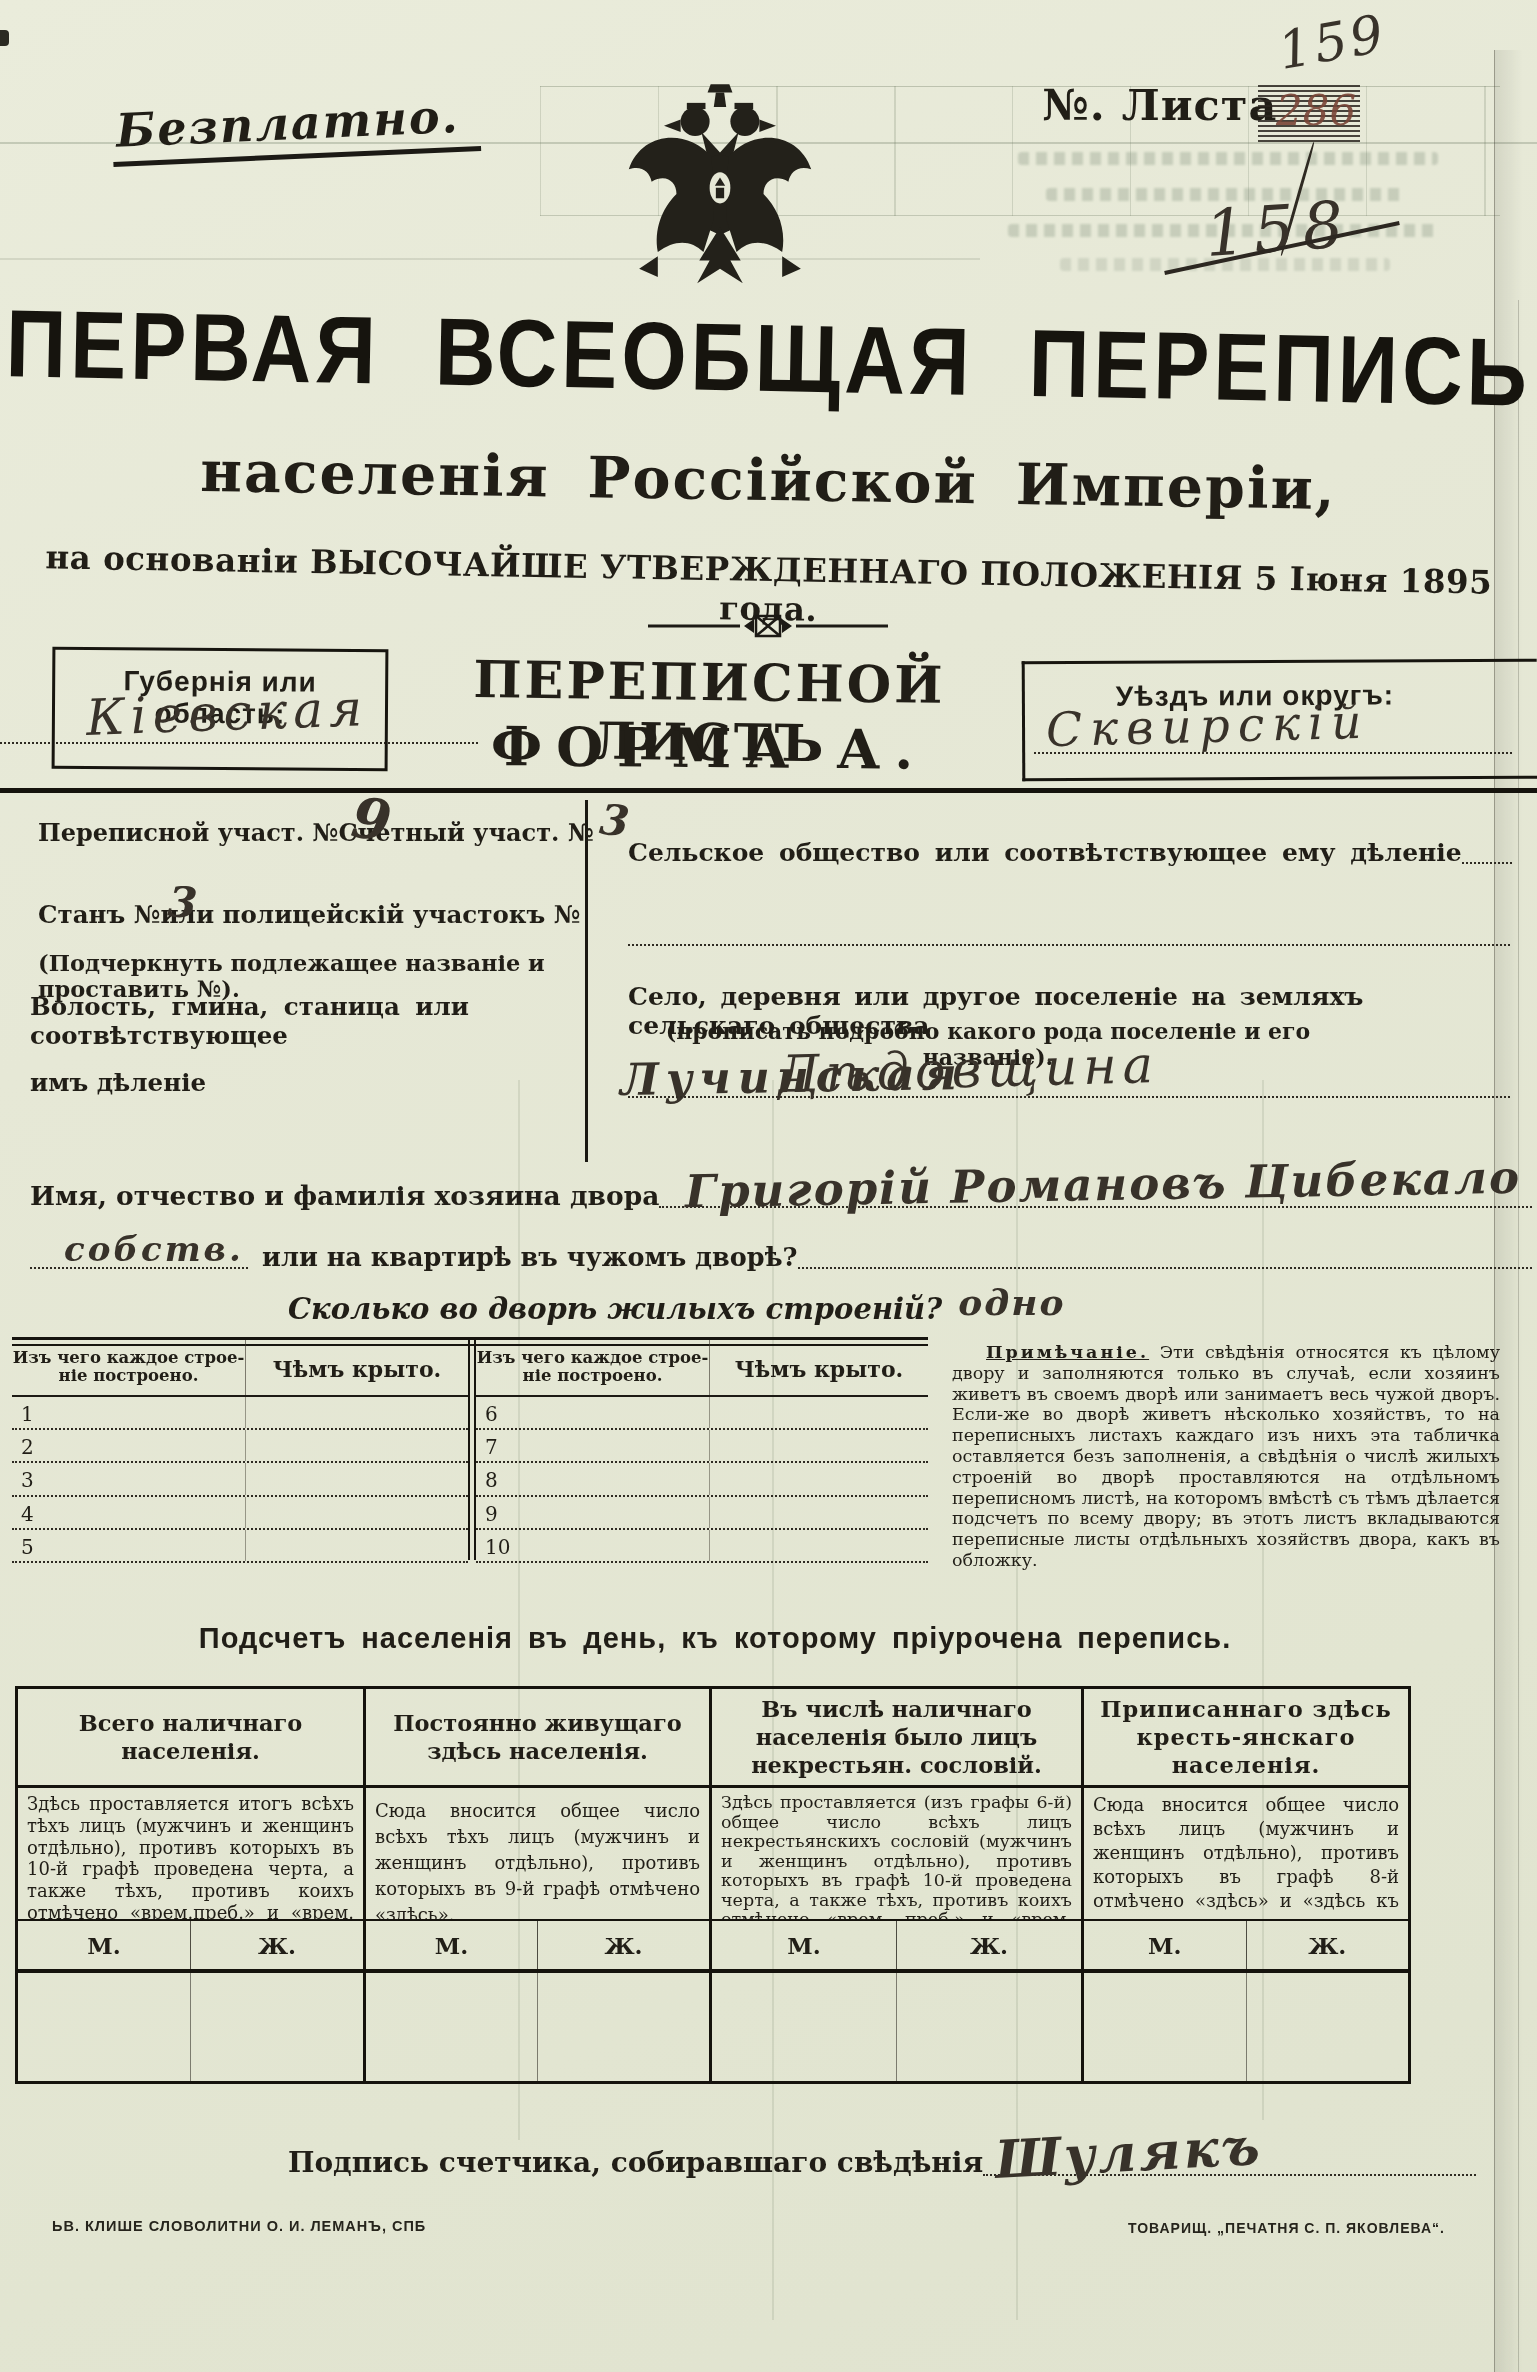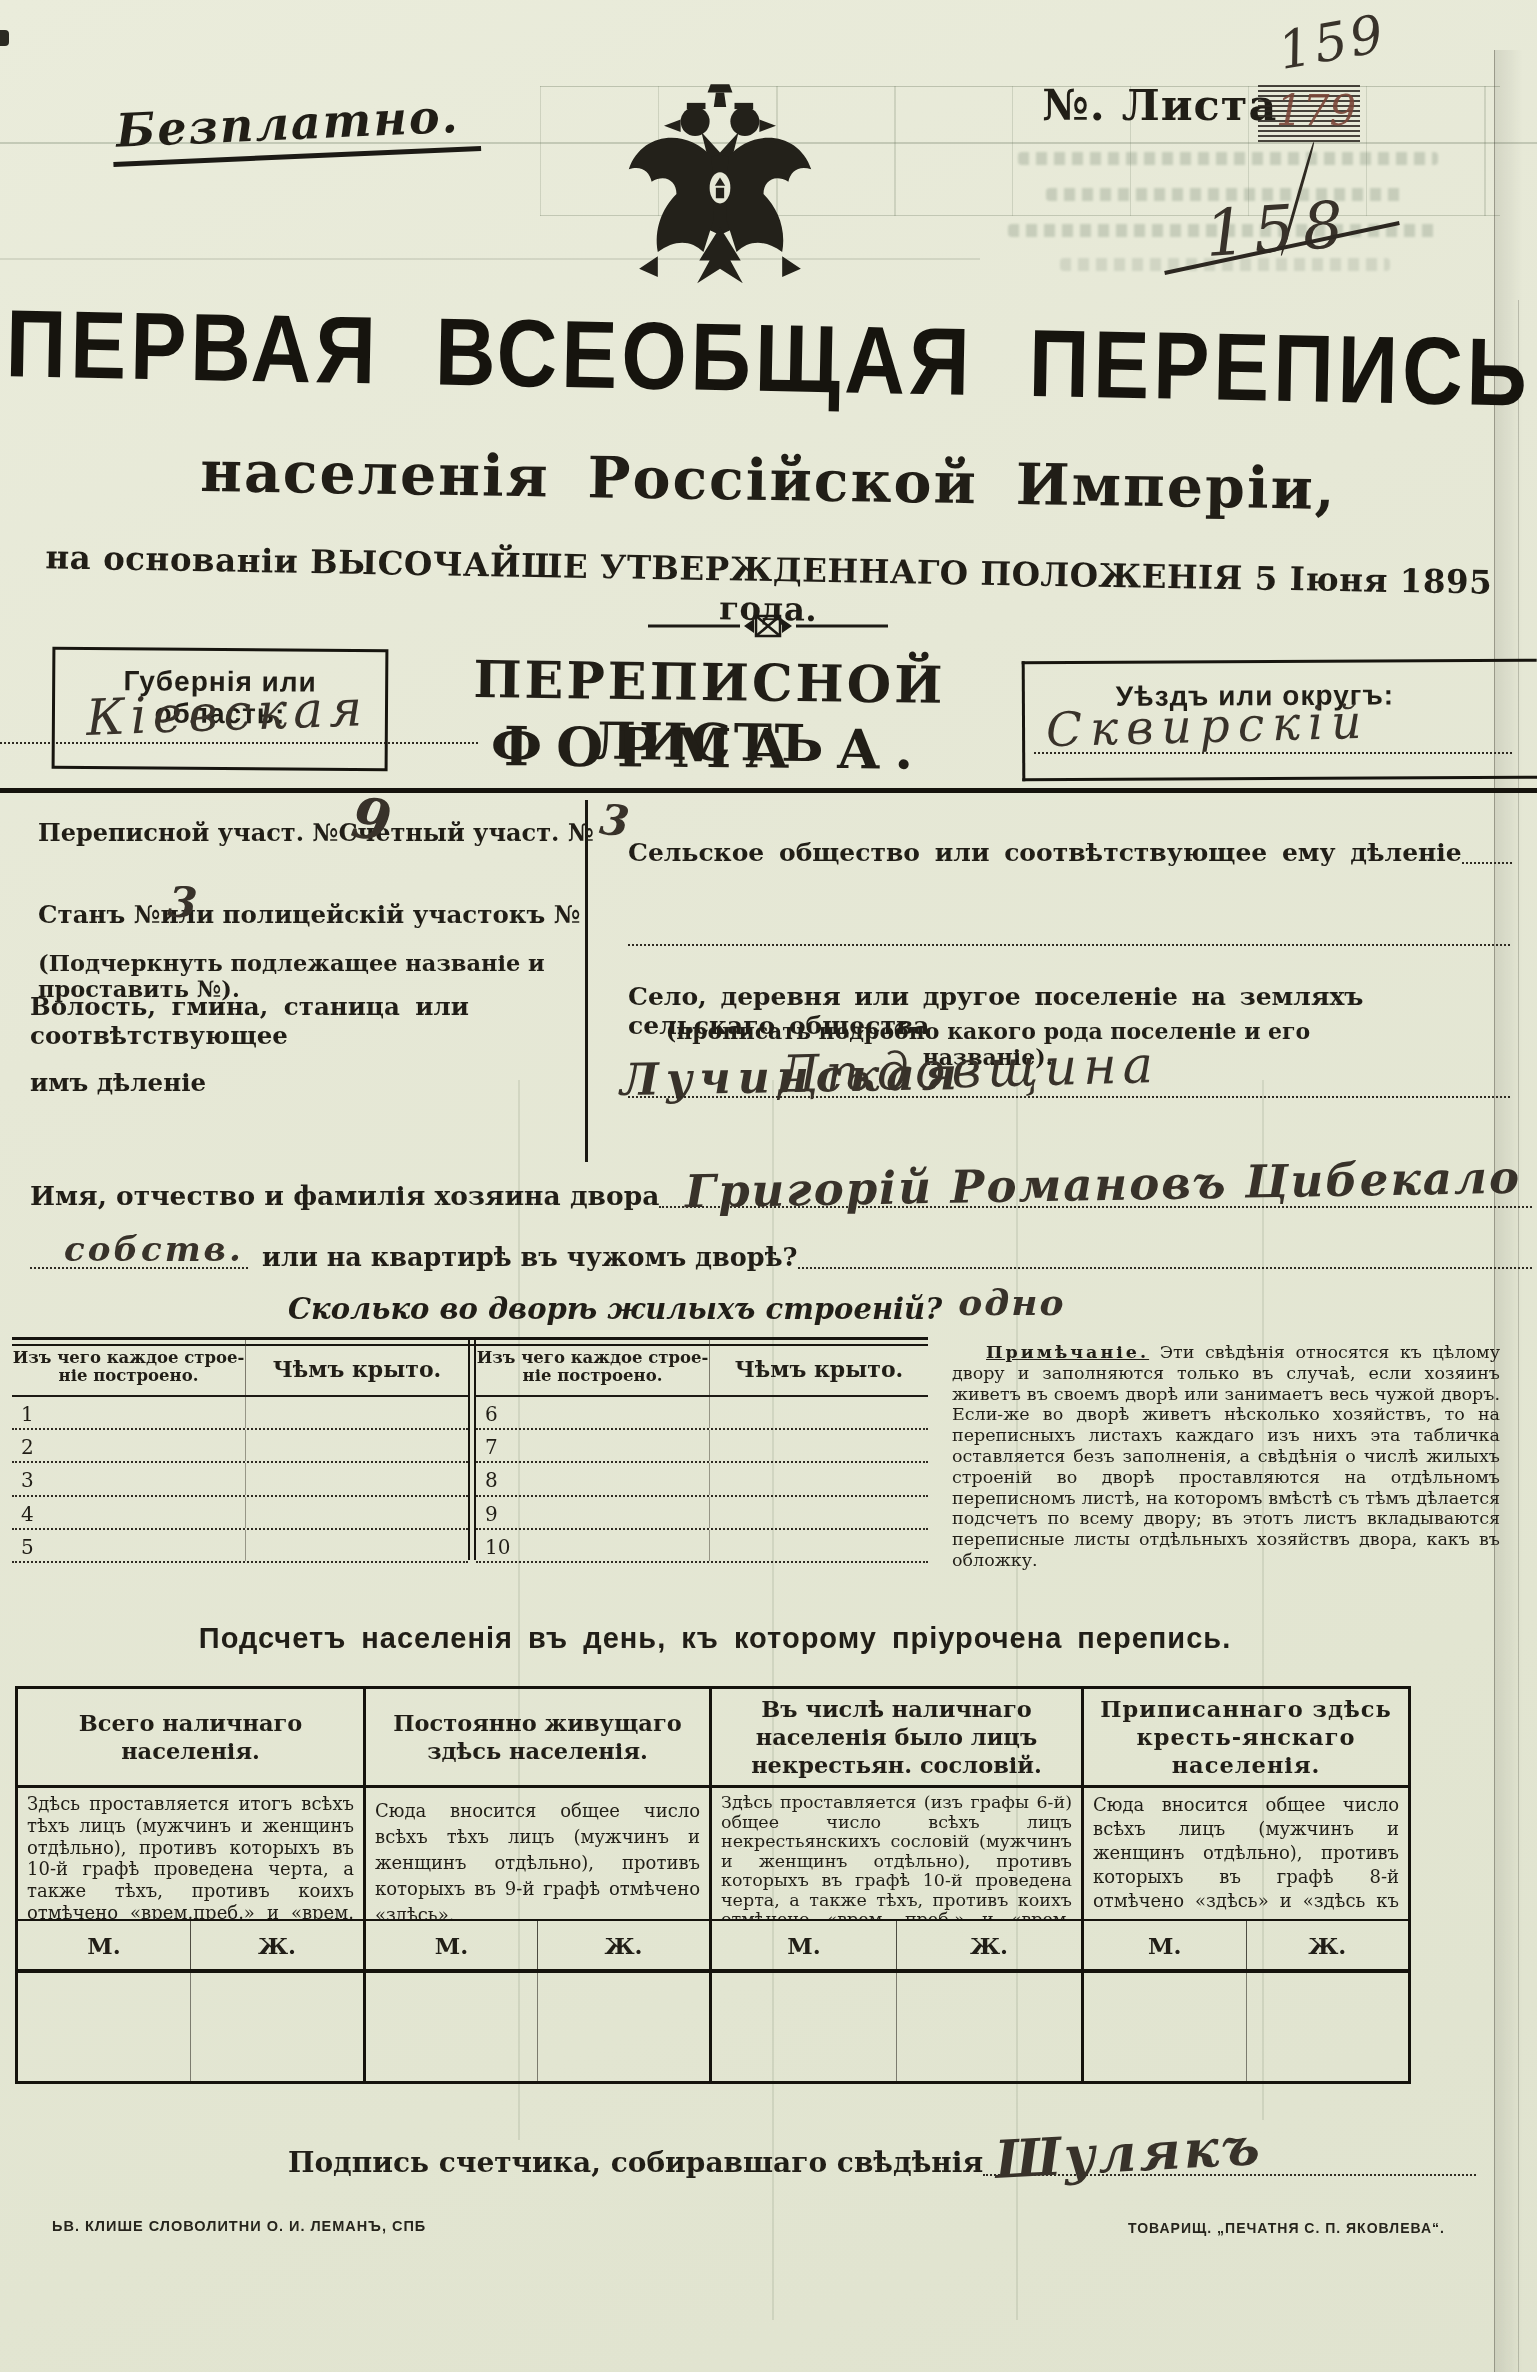--- a/index.html
+++ b/index.html
@@ -69,21 +69,21 @@
 
   <div class="abs" style="left:112px;top:96px;font-style:italic;font-weight:bold;font-size:46px;letter-spacing:2px;
               border-bottom:5px solid #1c1a15;padding:0 20px 4px 4px;transform:rotate(-2.5deg);">Безплатно.</div>
 
   <div class="abs hand" style="left:1278px;top:12px;font-size:52px;transform:rotate(-10deg);letter-spacing:3px;">159</div>
 
   <div class="abs" style="left:1042px;top:80px;font-weight:bold;font-size:43px;letter-spacing:1px;">№. Листа</div>
 
   <div class="abs" style="left:1258px;top:84px;width:102px;height:58px;
               background:repeating-linear-gradient(0deg,rgba(43,38,32,.85) 0 2px,rgba(0,0,0,0) 2px 5px);overflow:visible;">
-    <span class="hand" style="position:absolute;left:18px;top:2px;font-size:42px;color:#7a4638;opacity:.9;">179</span>
+    <span class="hand" style="position:absolute;left:18px;top:2px;font-size:42px;color:#7a4638;opacity:.9;">286</span>
   </div>
   <div class="abs" style="left:1296px;top:140px;width:3px;height:118px;background:#2f2a22;transform:rotate(16deg);border-radius:40%;"></div>
 
   <div class="abs hand" style="left:1205px;top:192px;font-size:64px;letter-spacing:8px;transform:rotate(-4deg);">158</div>
   <div class="abs" style="left:1162px;top:246px;width:240px;height:0;border-top:4px solid #2c2721;transform:rotate(-12deg);"></div>
 
   <div class="abs" style="left:616px;top:78px;width:208px;height:228px;">
     <svg viewBox="0 0 100 110" width="208" height="228">
       <g fill="#23211a">
         <path d="M47 14 h6 l-1 -7 h-4 z"></path>

